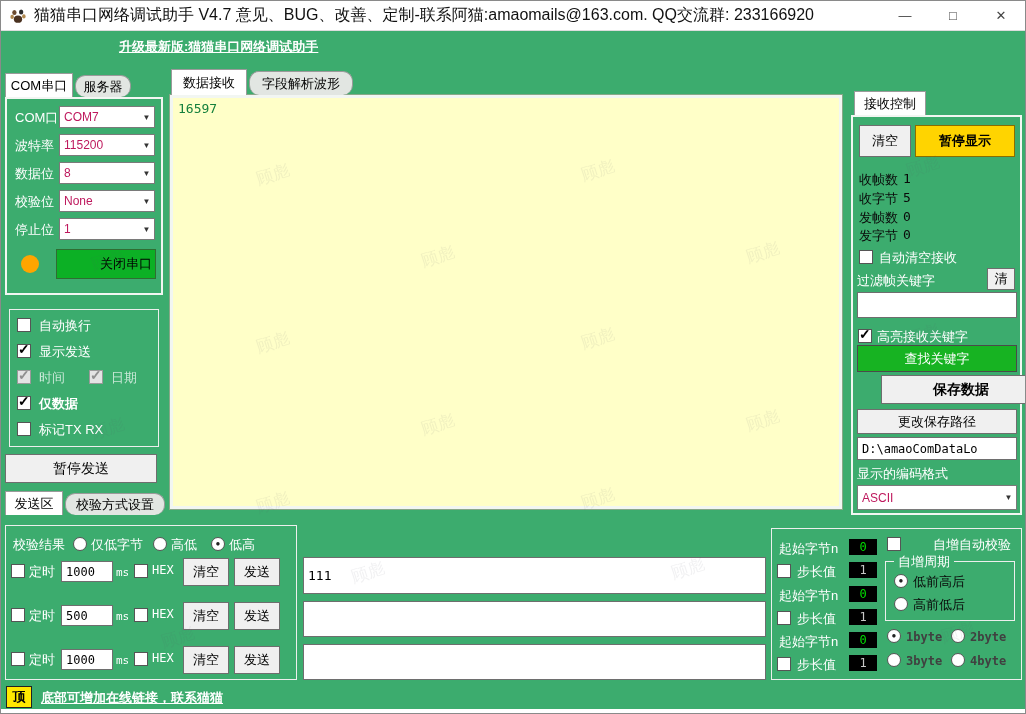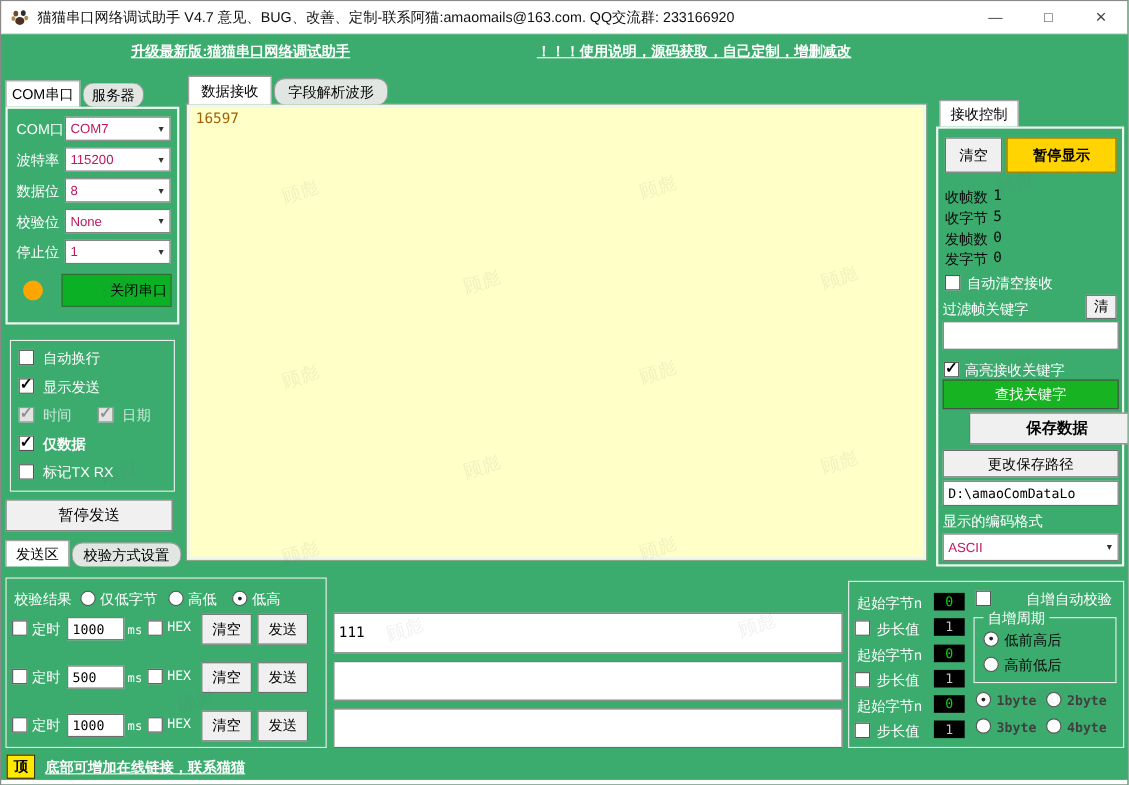--- a/index.html
+++ b/index.html
@@ -2,21 +2,21 @@
 <html><head>
 <meta charset="utf-8">
 <style>
   * { margin:0; padding:0; box-sizing:border-box; }
   body { font-family:"Liberation Sans",sans-serif; background:#fff; }
   .app { position:relative; width:1026px; height:714px; background:#3CAC6E; border:1px solid #8a8a8a; overflow:hidden; }
   .mono { font-family:"DejaVu Sans Mono",monospace; }
 
   .titlebar { position:absolute; top:0; left:0; width:100%; height:30px; background:#fff; display:flex; align-items:center; border-bottom:1px solid #ddd; z-index:3; }
   .appicon { margin-left:8px; width:18px; height:18px; display:inline-block; }
-  .title { font-size:13px; color:#111; margin-left:7px; white-space:nowrap; }
+  .title { font-size:16px; color:#111; margin-left:7px; white-space:nowrap; }
   .winbtns { margin-left:auto; display:flex; height:100%; }
   .winbtns span { width:48px; display:flex; align-items:center; justify-content:center; font-size:13px; color:#444; cursor:pointer; }
 
   .hlink { position:absolute; color:#fff; font-size:13px; font-weight:bold; text-decoration:underline; white-space:nowrap; cursor:pointer; z-index:2; }
   .menubox { position:absolute; left:856px; top:33px; width:162px; height:25px; background:#fff; border:1px solid #cfcfcf; display:flex; align-items:center; justify-content:center; gap:30px; font-size:13px; color:#000; z-index:2; }
   .menubox span { cursor:pointer; }
 
   .tab { position:absolute; display:flex; align-items:center; justify-content:center; font-size:13px; color:#000; background:#fff; border:1px solid #9a9a9a; border-bottom:none; white-space:nowrap; cursor:pointer; z-index:2; }
   .tab.inactive { background:#E2E6E2;border-radius:10px; }
 
@@ -49,21 +49,21 @@
   .radio .dot { font-size:8px; color:#222; line-height:1; }
 
   .lcd { position:absolute; width:28px; height:16px; background:#000; color:#00DD00; font-family:"DejaVu Sans Mono",monospace; font-size:12px; line-height:16px; text-align:center; }
   .lcd.step { color:#C8C8C8; }
 
   .tinput { position:absolute; background:#fff; border:1px solid #6e6e6e; font-family:"DejaVu Sans Mono",monospace; font-size:13px; padding:2px 4px; color:#000; }
 
   .stat { position:absolute; color:#0a0a0a; font-size:13px; display:flex; gap:5px; white-space:nowrap; }
 
   .rxarea { position:absolute; left:169px; top:94px; width:672px; height:414px; background:#FFFFC8; border:3px solid #F2F6F2; outline:1px solid #88a888; }
-  .rxtext { position:absolute; left:5px; top:3px; color:#a16207; font-family:"DejaVu Sans Mono",monospace; font-size:13px; }
+  .rxtext { position:absolute; left:5px; top:3px; color:#15803d; font-family:"DejaVu Sans Mono",monospace; font-size:13px; }
 
   .legend { position:absolute; top:-9px; left:8px; background:#3CAC6E; padding:0 4px; color:#fff; font-size:13px; }
 
   .wm { position:absolute; color:#556; opacity:0.08; font-size:17px; transform:rotate(-18deg); z-index:5; pointer-events:none; white-space:nowrap; }
 
   .statuslight { position:absolute; width:18px; height:18px; border-radius:50%; background:#FFA500; }
   .bottomstrip { position:absolute; left:0; top:708px; width:100%; height:6px; background:#fff; }
 </style>
 </head>
 <body>
@@ -83,21 +83,20 @@
     </span>
     <span class="title">猫猫串口网络调试助手 V4.7 意见、BUG、改善、定制-联系阿猫:amaomails@163.com. QQ交流群: 233166920</span>
     <div class="winbtns">
       <span>—</span>
       <span>□</span>
       <span>✕</span>
     </div>
   </div>
 
   <a class="hlink" style="left:118px; top:37px;">升级最新版:猫猫串口网络调试助手</a>
-  <a class="hlink" style="left:487px; top:37px;">！！！使用说明，源码获取，自己定制，增删减改</a>
 
   <div class="tab" style="left:4px; top:72px; width:68px; height:24px;">COM串口</div>
   <div class="tab inactive" style="left:74px; top:74px; width:56px; height:22px;">服务器</div>
   <div class="panel" style="left:4px; top:96px; width:158px; height:198px;"></div>
 
   <div class="lbl" style="left:14px; top:108px;">COM口</div>
   <div class="combo" style="left:58px; top:105px; width:96px; height:22px;">
     <span class="val">COM7</span>
     <span class="arrow">▼</span>
   </div>

